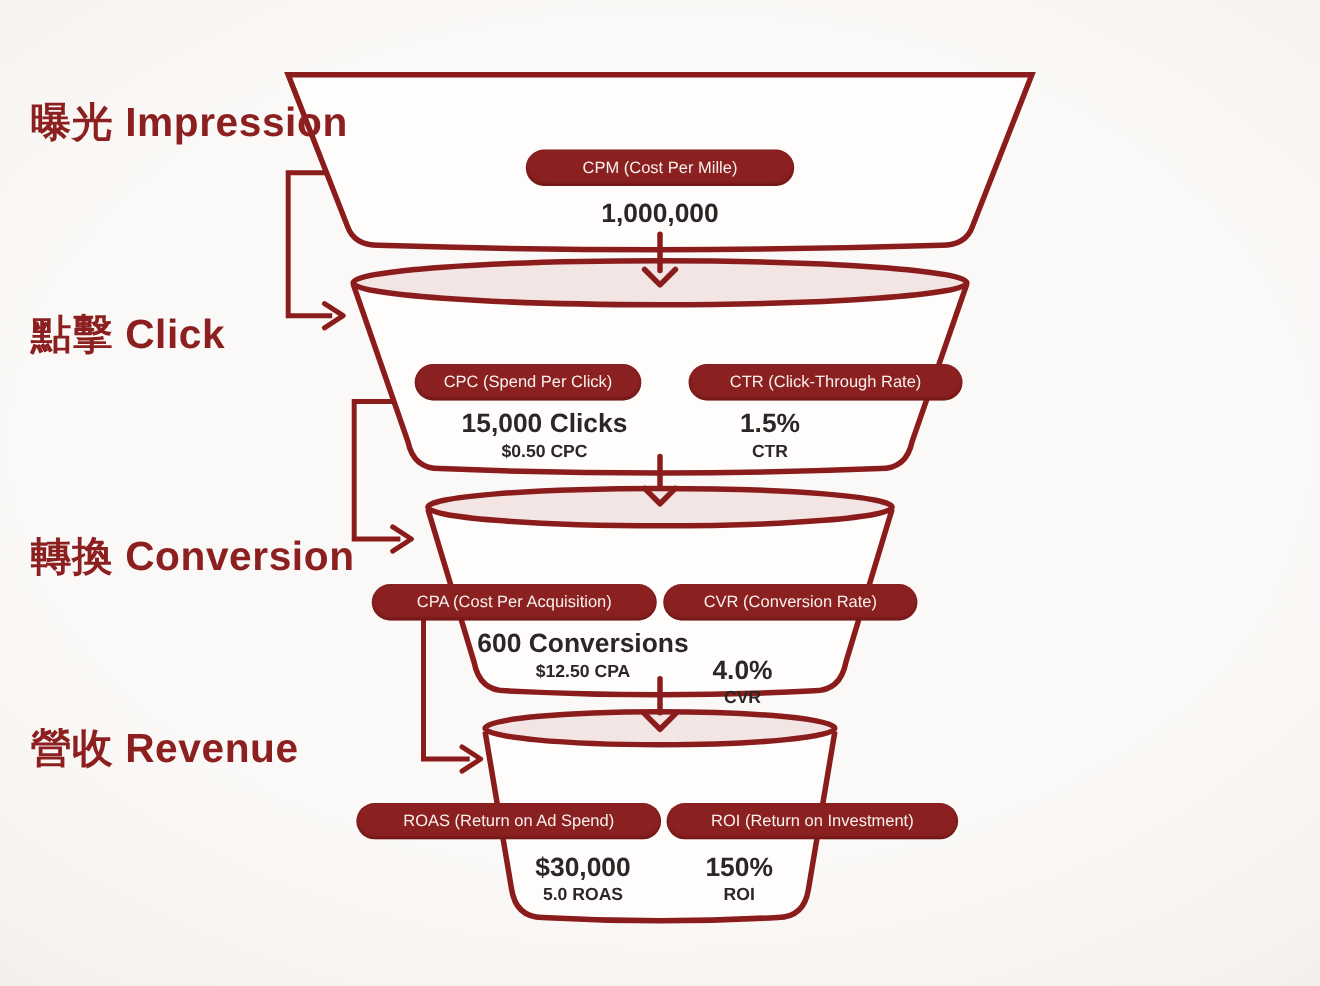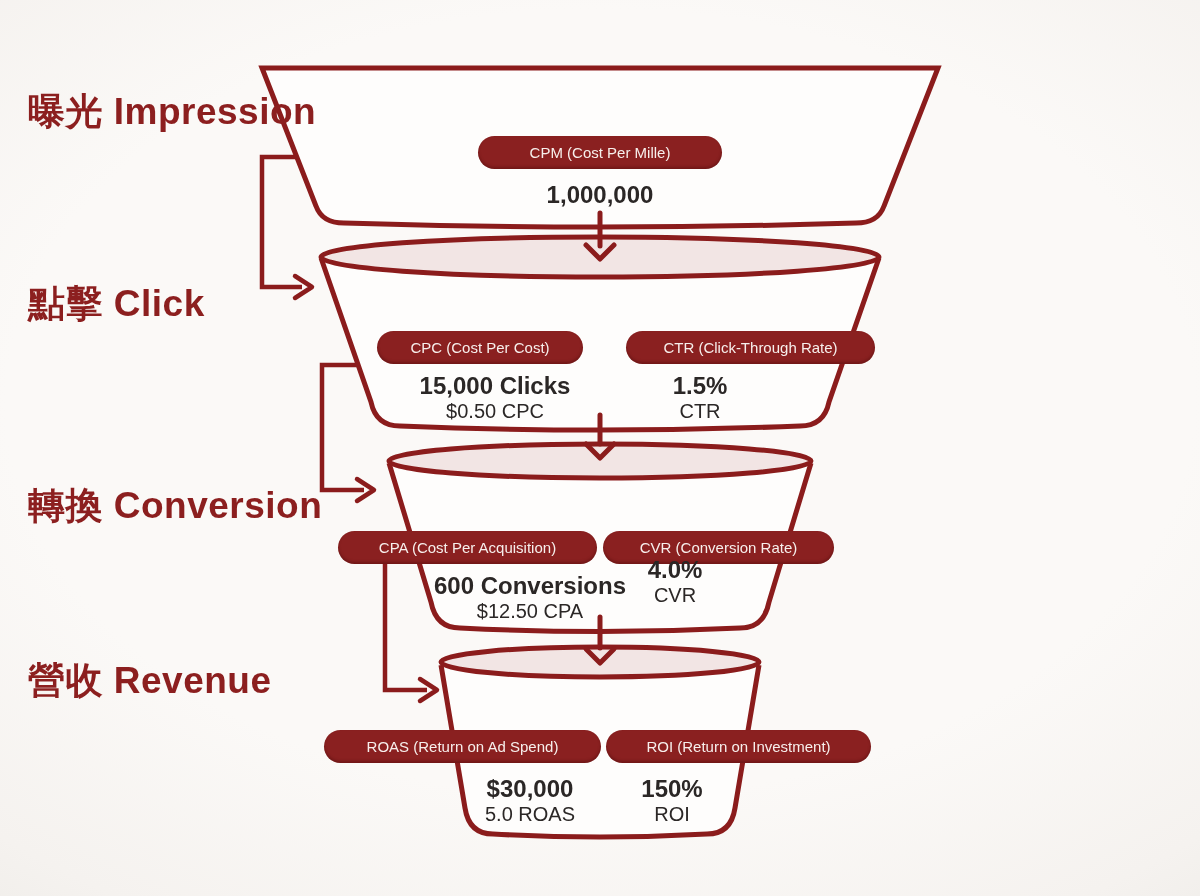--- a/index.html
+++ b/index.html
@@ -28,38 +28,38 @@
     color:#f7efec;
     font-size:15px;font-weight:500;
     display:flex;align-items:center;justify-content:center;
     white-space:nowrap;
     box-shadow:inset 0 -2px 3px rgba(60,5,5,.35);
   }
   .metric{
     position:absolute;text-align:center;color:#2b2726;
   }
   .metric .m-value{font-size:24px;font-weight:700;line-height:27px;}
-  .metric .m-label{font-size:20px;font-weight:400;line-height:24px;}
+  .metric .m-label{font-size:16px;font-weight:700;line-height:24px;}
 
   
   .t1{top:87px;}
   .p1{left:478px;top:136px;width:244px;}
   .v1{left:500px;top:181px;width:200px;}
   
   .t2{top:279px;}
   .p2a{left:377px;top:331px;width:206px;}
   .p2b{left:626px;top:331px;width:249px;}
   .v2a{left:395px;top:372px;width:200px;}
   .v2b{left:640px;top:372px;width:120px;}
   
   .t3{top:481px;}
   .p3a{left:338px;top:531px;width:259px;}
   .p3b{left:603px;top:531px;width:231px;}
   .v3a{left:430px;top:572px;width:200px;}
-  .v3b{left:615px;top:556px;width:120px;}
+  .v3b{left:615px;top:596px;width:120px;}
   
   .t4{top:656px;}
   .p4a{left:324px;top:730px;width:277px;}
   .p4b{left:606px;top:730px;width:265px;}
   .v4a{left:440px;top:775px;width:180px;}
   .v4b{left:612px;top:775px;width:120px;}
 </style>
 </head>
 <body>
 
@@ -108,21 +108,21 @@
   <div>
     <div class="stage-title t1">曝光 Impression</div>
     <div class="pill p1">CPM (Cost Per Mille)</div>
     <div class="metric v1">
       <div class="m-value">1,000,000</div>
     </div>
   </div>
 
   <div>
     <div class="stage-title t2">點擊 Click</div>
-    <div class="pill p2a">CPC (Cost Per Cost)</div>
+    <div class="pill p2a">CPC (Spend Per Click)</div>
     <div class="pill p2b">CTR (Click-Through Rate)</div>
     <div class="metric v2a">
       <div class="m-value">15,000 Clicks</div>
       <div class="m-label">$0.50 CPC</div>
     </div>
     <div class="metric v2b">
       <div class="m-value">1.5%</div>
       <div class="m-label">CTR</div>
     </div>
   </div>

